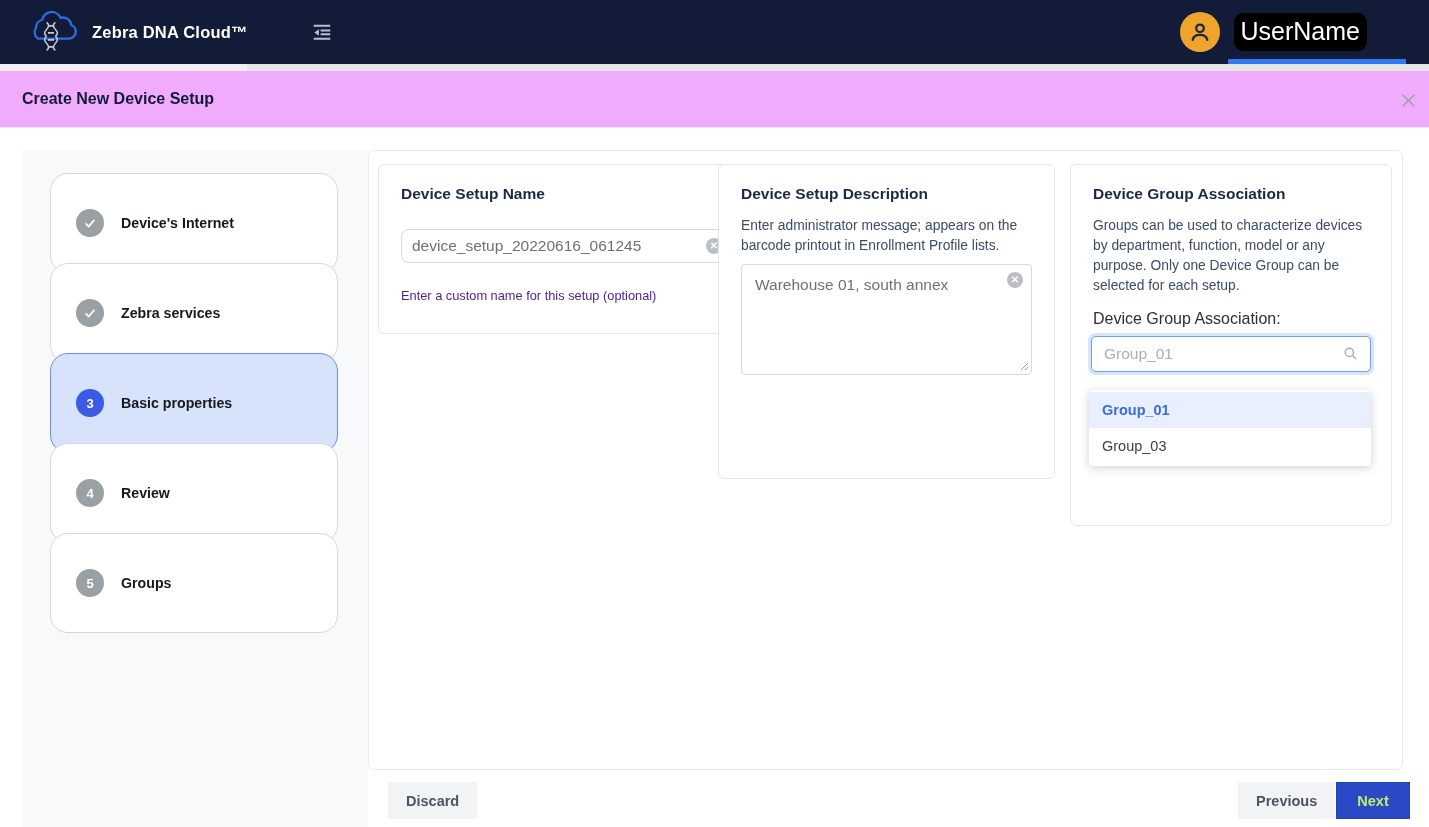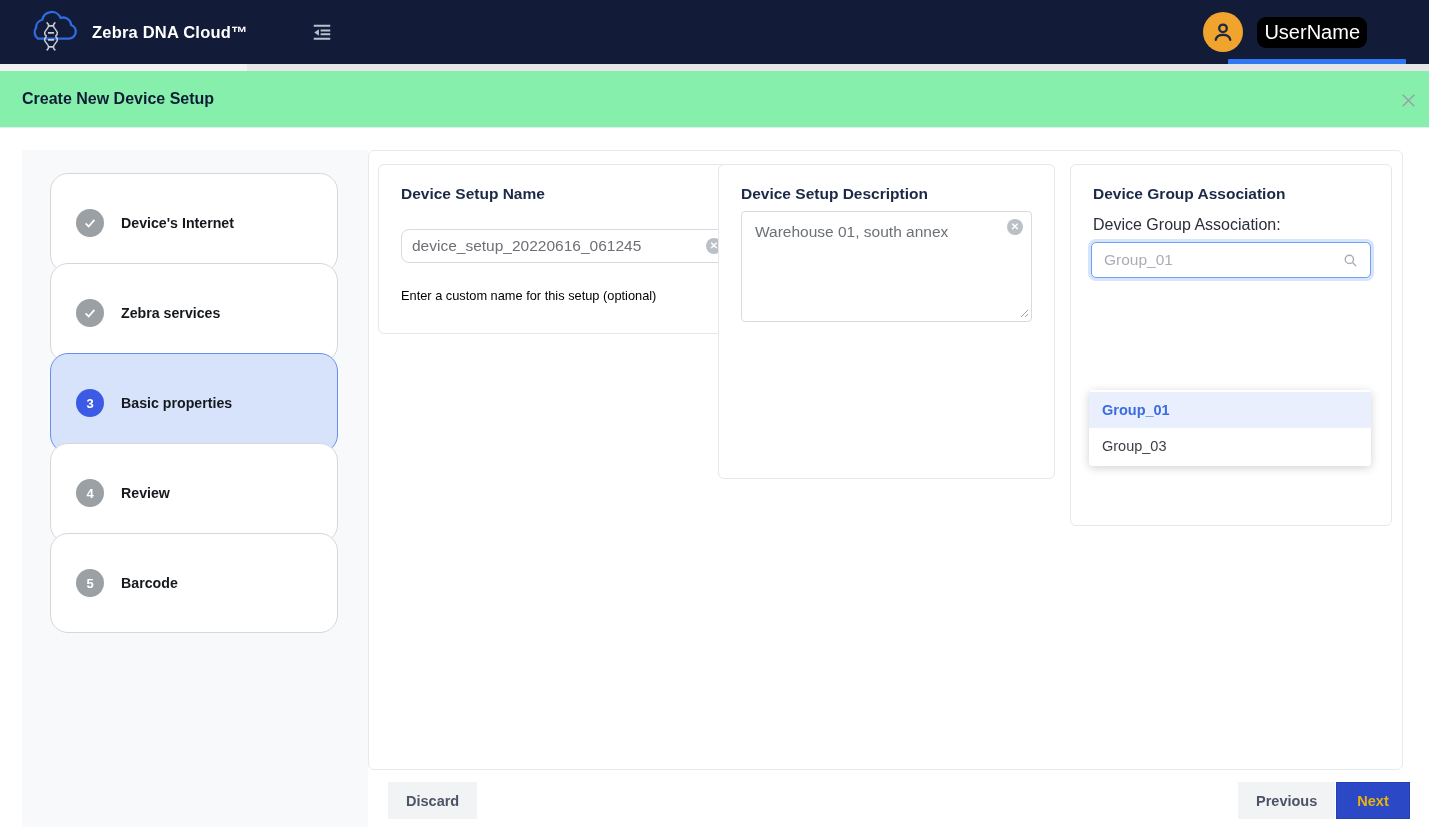--- a/index.html
+++ b/index.html
@@ -8,26 +8,26 @@
     background:#ffffff;font-family:"Liberation Sans",sans-serif;
     -webkit-font-smoothing:antialiased;
   }
   
   .navbar{position:absolute;left:0;top:0;width:1429px;height:64px;background:#121c38;display:flex;align-items:center;}
   .logo{margin-left:22px;width:58px;height:50px;display:flex;align-items:center;justify-content:center;}
   .brand{color:#ffffff;font-weight:700;font-size:16.5px;margin-left:12px;letter-spacing:.2px;}
   .menu-icon{margin-left:62px;cursor:pointer;display:flex;align-items:center;}
   .nav-spacer{flex:1;}
   .avatar{width:40px;height:40px;border-radius:50%;background:#f0a42e;display:flex;align-items:center;justify-content:center;cursor:pointer;}
-  .username{margin-left:14px;margin-right:62px;background:#000000;color:#ffffff;font-size:20px;padding:3px 7px;line-height:1.25;border-radius:9px;}
+  .username{margin-left:14px;margin-right:62px;background:#000000;color:#ffffff;font-size:25px;padding:3px 7px;line-height:1.25;border-radius:9px;}
   .tab-indicator{position:absolute;left:1228px;top:59px;width:178px;height:6px;background:#3077f1;border-radius:1px;}
   .strip-left{position:absolute;left:0;top:64px;width:247px;height:7px;background:#f1f1f2;}
   .strip-right{position:absolute;left:247px;top:64px;width:1182px;height:7px;background:#e6e6e8;}
   
-  .modal-header{position:absolute;left:0;top:71px;width:1429px;height:56px;background:#86efac;border-bottom:1px solid #e2ecf4;display:flex;align-items:center;}
+  .modal-header{position:absolute;left:0;top:71px;width:1429px;height:56px;background:#f0abfc;border-bottom:1px solid #e2ecf4;display:flex;align-items:center;}
   .modal-title{margin-left:22px;font-size:16px;font-weight:700;color:#101c36;}
   .close-btn{position:absolute;right:10px;top:18px;width:22px;height:22px;display:flex;align-items:center;justify-content:center;cursor:pointer;}
   
   .sidebar{position:absolute;left:22px;top:150px;width:346px;height:677px;background:#f8f9fb;}
   .step-card{position:absolute;left:28px;width:288px;height:100px;background:#ffffff;border:1px solid #d5d7db;border-radius:18px;display:flex;align-items:center;cursor:pointer;box-sizing:border-box;}
   .step-card.active{background:#d7e3fb;border-color:#6b8df2;}
   .step-circle{width:28px;height:28px;border-radius:50%;margin-left:25px;display:flex;align-items:center;justify-content:center;color:#ffffff;font-size:13px;font-weight:700;flex:0 0 auto;}
   .step-circle.done,.step-circle.todo{background:#9aa0a3;}
   .step-circle.active-c{background:#3c5be4;}
   .step-label{margin-left:17px;font-size:14.2px;font-weight:700;color:#15181d;}
@@ -36,39 +36,39 @@
   .card{position:absolute;top:13px;background:#ffffff;border:1px solid #e5e7ea;border-radius:6px;box-sizing:border-box;}
   .card h3{margin:20px 22px 0;font-size:15.5px;font-weight:700;color:#1b2946;}
   .card .instr{margin:13px 22px 0;font-size:13.8px;line-height:1.46;color:#3e4a66;}
   .card-name{left:9px;width:376px;height:170px;}
   .card-desc{left:349px;width:337px;height:315px;}
   .card-group{left:701px;width:322px;height:362px;}
   .input-wrap{position:relative;margin:26px 22px 0;}
   .text-input{width:100%;height:34px;box-sizing:border-box;border:1px solid #d8dade;border-radius:8px;padding:0 32px 0 10px;font-family:"Liberation Sans",sans-serif;font-size:15.5px;color:#6e7076;background:#fff;outline:none;}
   .clear-icon{position:absolute;width:16px;height:16px;border-radius:50%;background:#bbbfc6;color:#ffffff;font-size:10px;line-height:16px;text-align:center;cursor:pointer;font-weight:700;}
   .clear-input{right:9px;top:9px;}
-  .helper{margin:25px 22px 0;font-size:12.8px;color:#000000;}
+  .helper{margin:25px 22px 0;font-size:12.8px;color:#4c1d95;}
   .textarea-wrap{position:relative;margin:8px 22px 0;}
   .desc-textarea{width:100%;height:111px;box-sizing:border-box;border:1px solid #d8dade;border-radius:4px;padding:10px 30px 10px 13px;font-family:"Liberation Sans",sans-serif;font-size:15.5px;color:#6c7077;background:#fff;resize:none;outline:none;line-height:1.3;}
   .clear-textarea{right:9px;top:8px;}
   .resize-handle{position:absolute;right:3px;bottom:4px;}
   .group-label{margin:13px 22px 0;font-size:16px;color:#2c2e38;}
   .group-select{position:relative;margin:8px 20px 0;height:36px;box-sizing:border-box;border:1px solid #6fa0f4;border-radius:5px;box-shadow:0 0 0 3px #d6e5fb;background:#fff;display:flex;align-items:center;cursor:text;}
   .select-placeholder{margin-left:12px;font-size:15.5px;color:#aaadb3;flex:1;}
   .search-icon{margin-right:12px;display:flex;align-items:center;}
   
   .dropdown{position:absolute;left:1089px;top:390px;width:282px;background:#ffffff;border-radius:4px;box-shadow:0 2px 10px rgba(0,0,0,0.18);padding:2px 0;z-index:20;}
   .dd-option{height:36px;display:flex;align-items:center;padding-left:13px;font-size:14.5px;color:#3b3f46;cursor:pointer;}
   .dd-option.selected{background:#e9effd;color:#3a6ce0;font-weight:700;}
   
   .btn{position:absolute;top:782px;height:37px;border:none;border-radius:0;font-family:"Liberation Sans",sans-serif;font-size:14.5px;font-weight:700;cursor:pointer;padding:0 18px;}
   .btn-ghost{background:#f1f3f4;color:#4c5465;}
   .btn-discard{left:388px;}
   .btn-previous{left:1238px;}
-  .btn-next{left:1336px;width:74px;background:#2b49c7;color:#eab308;border:1px solid #2440b4;padding:0;}
+  .btn-next{left:1336px;width:74px;background:#2b49c7;color:#bef264;border:1px solid #2440b4;padding:0;}
 </style>
 </head>
 <body>
 
 <div class="navbar">
   <div class="logo">
     <svg width="56" height="48" viewBox="0 0 64 54">
       <path d="M15 22a9 9 0 0 1 7-9 11 11 0 0 1 21-2 9 9 0 0 1 12 8 8 8 0 0 1-2 15.5H17A9 9 0 0 1 15 22z" fill="none" stroke="#2e6ce2" stroke-width="2.6" stroke-linejoin="round"></path>
       <g stroke="#c6cad3" stroke-width="1.8" fill="none">
         <path d="M27 16c8 6-8 10 0 16m0 0c-8 6 8 10 0 16"></path>
@@ -126,51 +126,53 @@
   <div class="step-card active" style="top:203px;">
     <div class="step-circle active-c">3</div>
     <div class="step-label">Basic properties</div>
   </div>
   <div class="step-card" style="top:293px;">
     <div class="step-circle todo">4</div>
     <div class="step-label">Review</div>
   </div>
   <div class="step-card" style="top:383px;">
     <div class="step-circle todo">5</div>
-    <div class="step-label">Barcode</div>
+    <div class="step-label">Groups</div>
   </div>
 </div>
 
 <div class="main-panel">
 
   <div class="card card-name">
     <h3>Device Setup Name</h3>
     <div class="input-wrap">
       <input class="text-input" type="text" value="device_setup_20220616_061245" style="">
       <span class="clear-icon clear-input">✕</span>
     </div>
     <div class="helper">Enter a custom name for this setup (optional)</div>
   </div>
 
   <div class="card card-desc">
     <h3>Device Setup Description</h3>
+    <div class="instr">Enter administrator message; appears on the barcode printout in Enrollment Profile lists.</div>
     <div class="textarea-wrap">
       <textarea class="desc-textarea" style="">Warehouse 01, south annex</textarea>
       <span class="clear-icon clear-textarea">✕</span>
       <span class="resize-handle">
         <svg width="10" height="10" viewBox="0 0 10 10" stroke="#9aa0a6" stroke-width="1">
           <line x1="9" y1="2" x2="2" y2="9"></line>
             <line x1="9" y1="6" x2="6" y2="9"></line>
         </svg>
       </span>
     </div>
   </div>
 
   <div class="card card-group">
     <h3>Device Group Association</h3>
+    <div class="instr">Groups can be used to characterize devices by department, function, model or any purpose. Only one Device Group can be selected for each setup.</div>
     <div class="group-label">Device Group Association:</div>
     <div class="group-select">
       <span class="select-placeholder">Group_01</span>
       <span class="search-icon">
         <svg width="15" height="15" viewBox="0 0 16 16" fill="none" stroke="#a7abb2" stroke-width="1.5">
           <circle cx="6.8" cy="6.8" r="4.4"></circle>
             <line x1="10.2" y1="10.2" x2="14" y2="14"></line>
         </svg>
       </span>
     </div>

